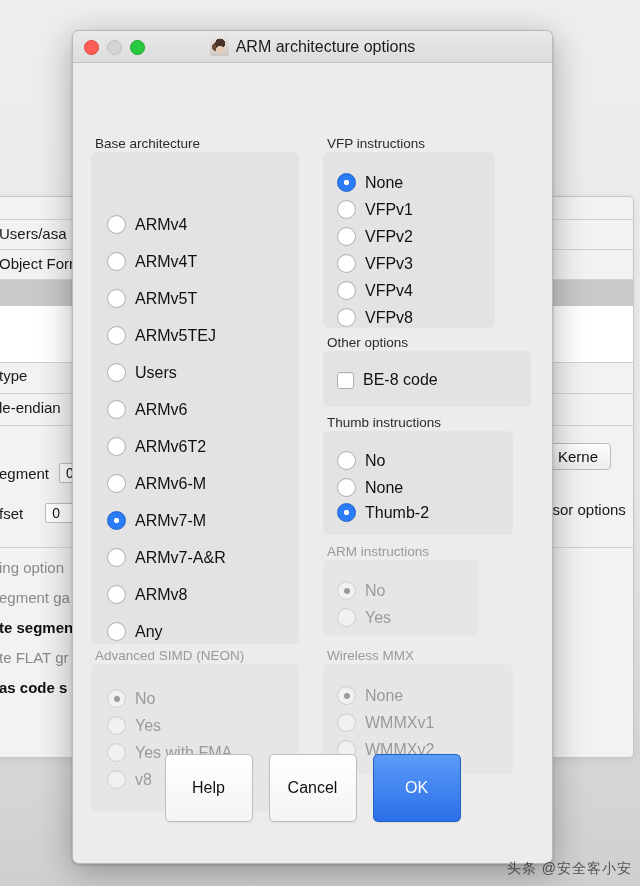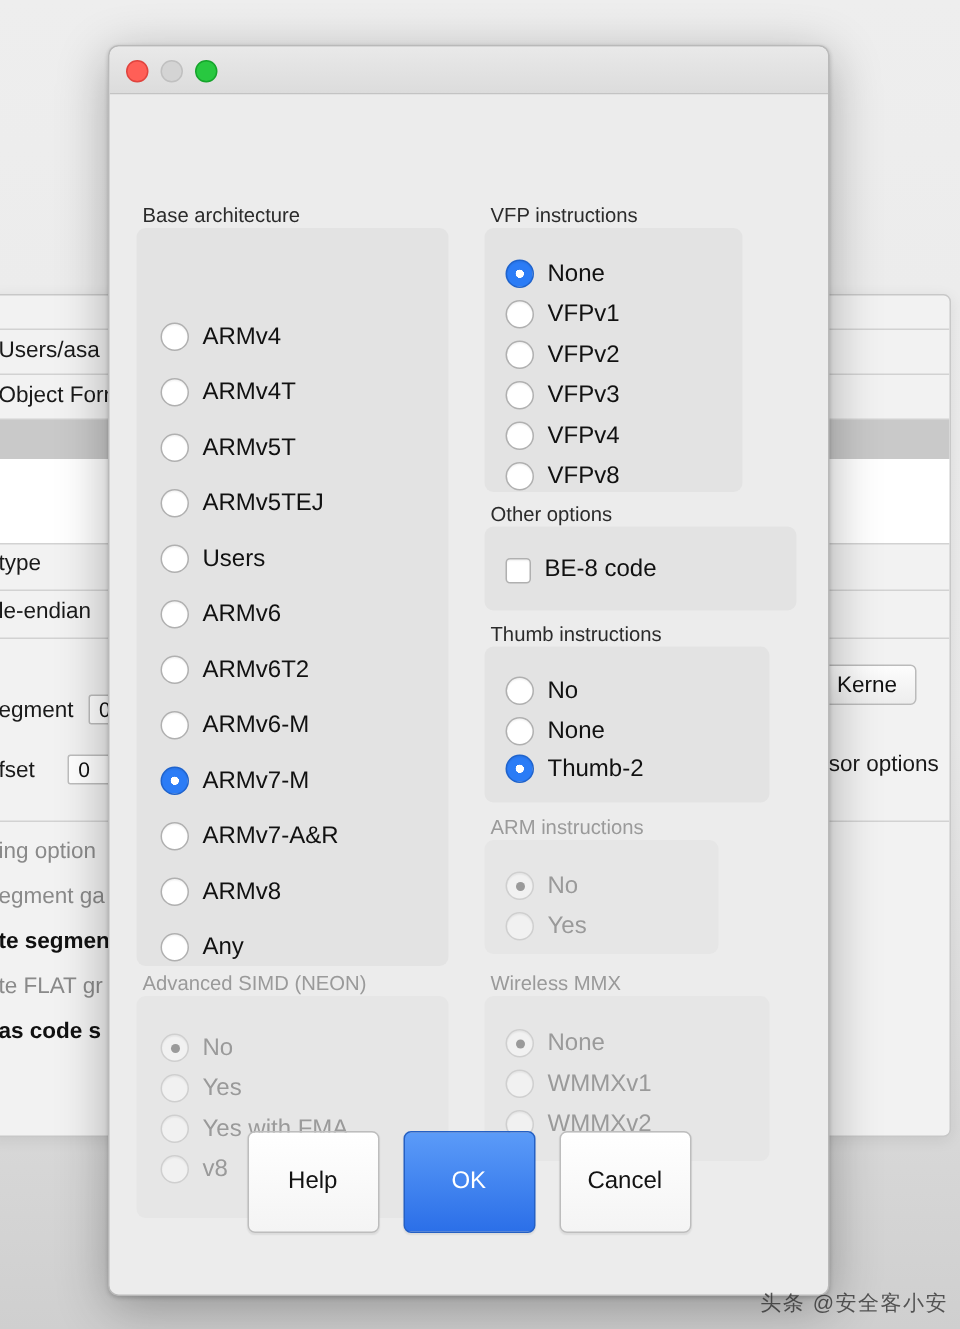--- a/index.html
+++ b/index.html
@@ -258,20 +258,24 @@
 </div>
 
 <div id="dialog">
 
   <div id="titlebar">
     <div class="traffic">
       <div class="light close"></div>
       <div class="light min"></div>
       <div class="light zoom"></div>
     </div>
+    <div id="title-wrap">
+      <div id="avatar"></div>
+      <span id="title-text">ARM architecture options</span>
+    </div>
   </div>
 
   <div id="dialog-body">
 
     <div class="grp-label" style="left:22px; top:73px">Base architecture</div>
     <div class="grp-box" style="left:18px; top:89px; width:208px; height:492px"></div>
 
     <div class="opt" style="left:34px; top:152px">
       <span class="radio"></span>
       <span class="opt-label">ARMv4</span>
@@ -416,20 +420,20 @@
       <span class="radio dim"></span>
       <span class="opt-label">WMMXv1</span>
     </div>
     <div class="opt disabled" style="left:264px; top:677px">
       <span class="radio dim"></span>
       <span class="opt-label">WMMXv2</span>
     </div>
 
     <div id="buttons">
       <button class="btn">Help</button>
+      <button class="btn">Cancel</button>
       <button class="btn default">OK</button>
-      <button class="btn">Cancel</button>
     </div>
 
   </div>
 </div>
 
 <div id="watermark">头条 @安全客小安</div>
 
 </body></html>

